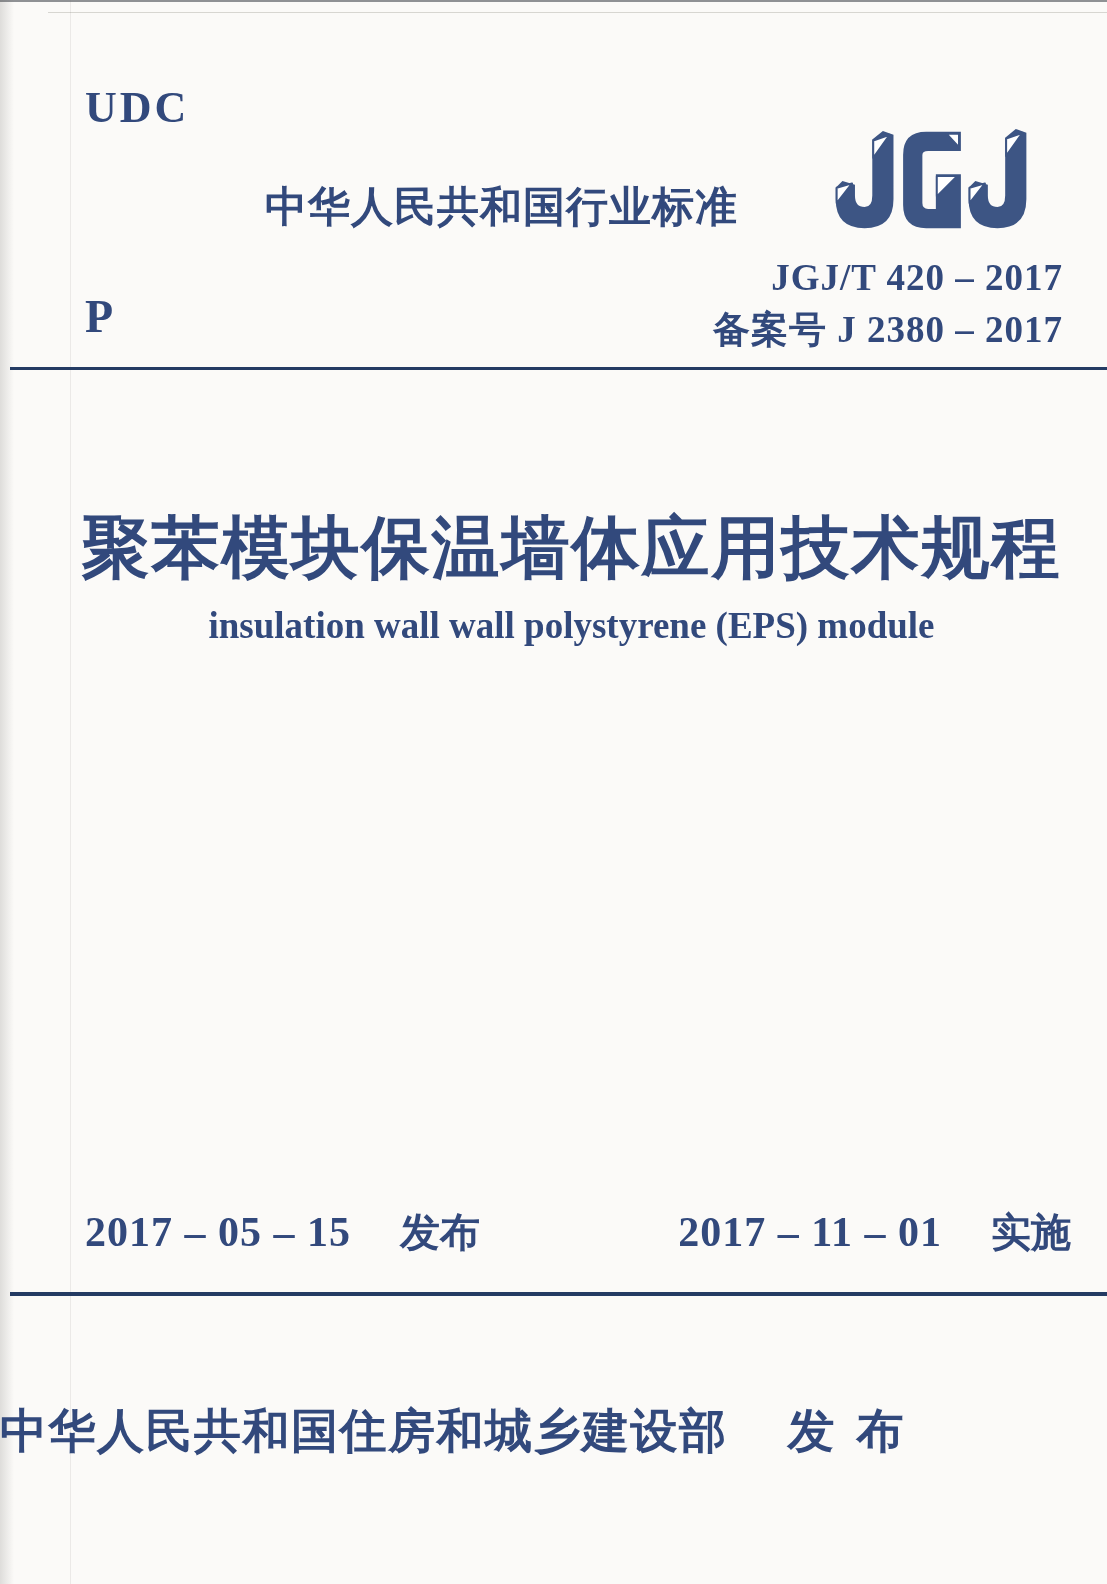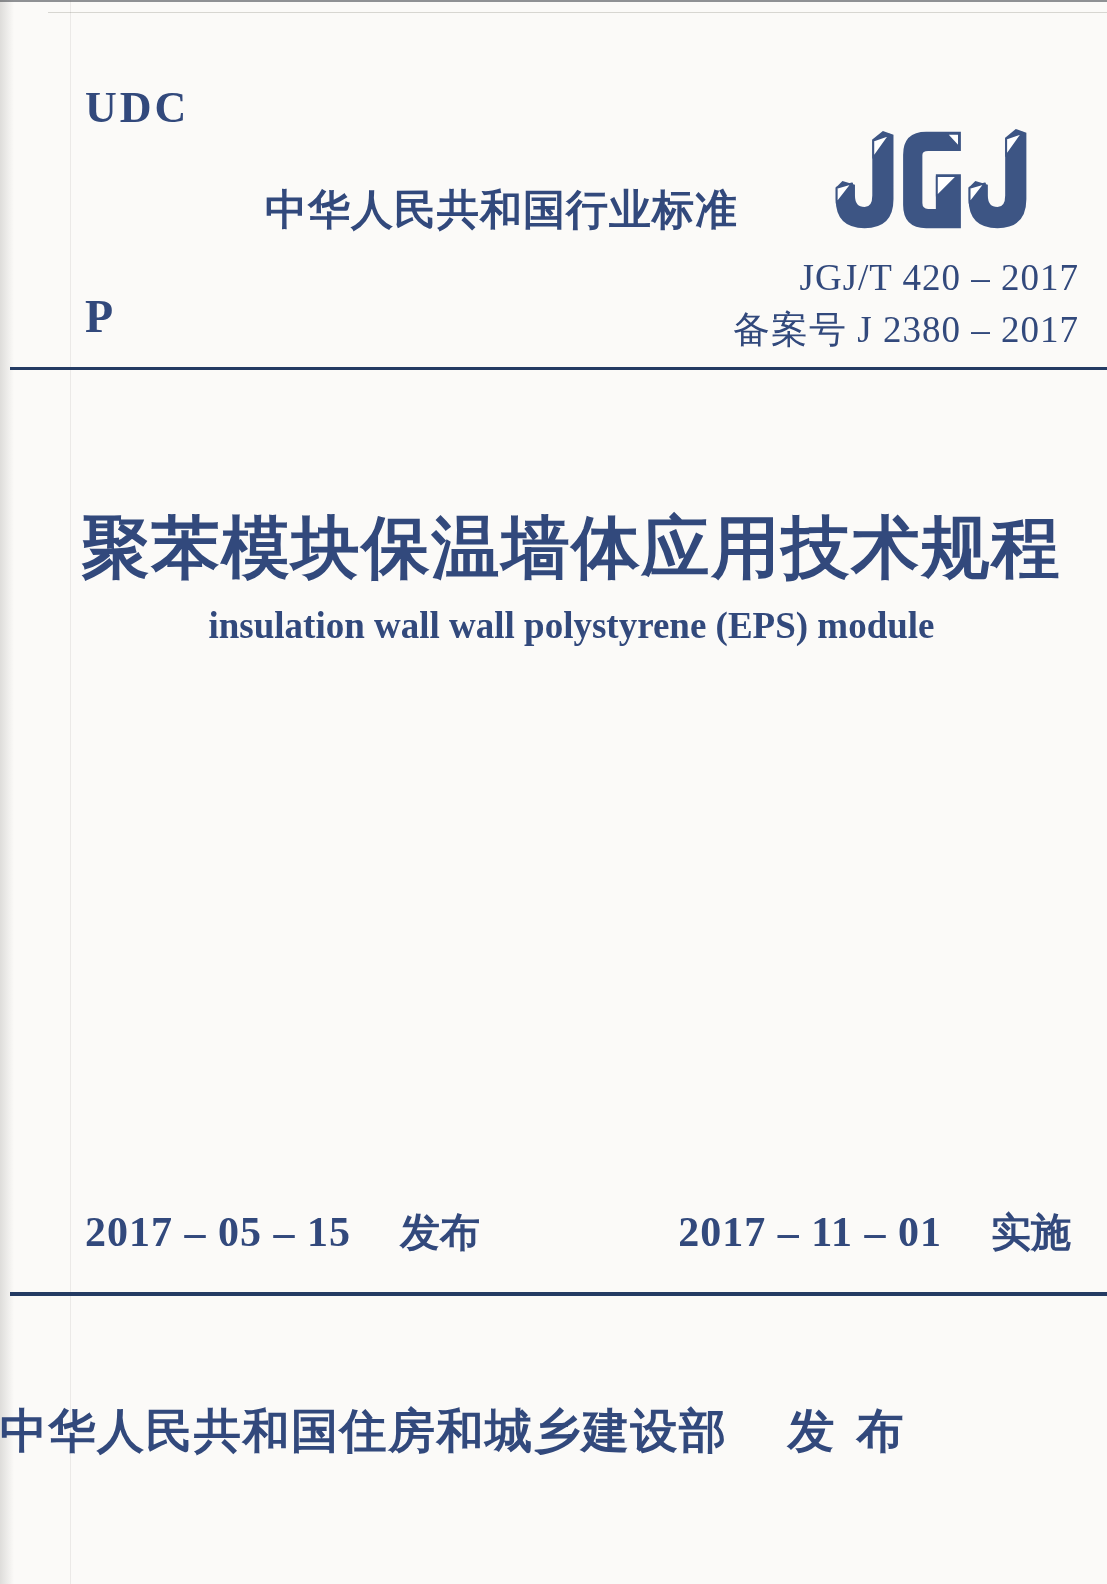--- a/index.html
+++ b/index.html
@@ -27,29 +27,29 @@
     background:linear-gradient(to right,rgba(90,88,84,.18),rgba(90,88,84,0));}
   .edge-right{position:absolute;top:0;right:0;bottom:0;width:6px;
     background:linear-gradient(to left,rgba(90,88,84,.10),rgba(90,88,84,0));}
   .crease{position:absolute;top:0;left:70px;bottom:0;width:1px;background:rgba(120,118,112,.12);}
 
   .udc{position:absolute;left:85px;top:82px;
     font:bold 44px var(--serif);letter-spacing:3px;}
   .class-code{position:absolute;left:85px;top:290px;
     font:bold 46px var(--serif);}
   .header-title{position:absolute;left:265px;top:182px;
-    font-family:Liberation Sans, sans-serif;font-weight:bold;font-size:42px;
+    font-family:Liberation Mono, monospace;font-weight:bold;font-size:42px;
     letter-spacing:1px;line-height:56px;}
 
   .logo{position:absolute;left:834px;top:128px;width:196px;height:104px;}
   .logo svg{display:block;width:100%;height:100%;}
   .sr-only{position:absolute;width:1px;height:1px;overflow:hidden;clip:rect(0 0 0 0);white-space:nowrap;}
 
-  .std-numbers{position:absolute;right:64px;top:252px;text-align:right;
-    font-family:var(--serif);font-weight:normal;font-size:37px;line-height:52px;
+  .std-numbers{position:absolute;right:80px;top:252px;text-align:right;
+    font-family:var(--serif);font-weight:bold;font-size:37px;line-height:52px;
     letter-spacing:1px;white-space:nowrap;}
   .std-numbers .record{font-size:37px;}
 
   .rule{position:absolute;left:10px;right:0;background:var(--rule);}
   .rule-top{top:367px;height:3px;}
   .rule-bottom{top:1292px;height:4px;}
 
   .title-cn{position:absolute;left:0;right:0;top:508px;text-align:center;
     font-family:var(--serif);font-weight:600;font-size:68px;
     letter-spacing:2px;line-height:80px;white-space:nowrap;}

